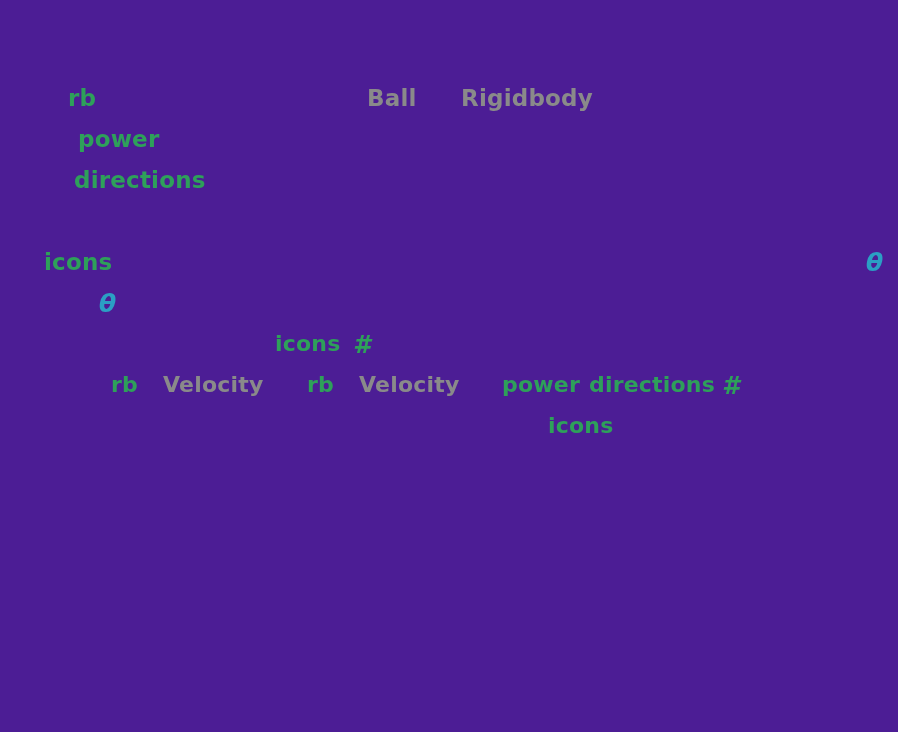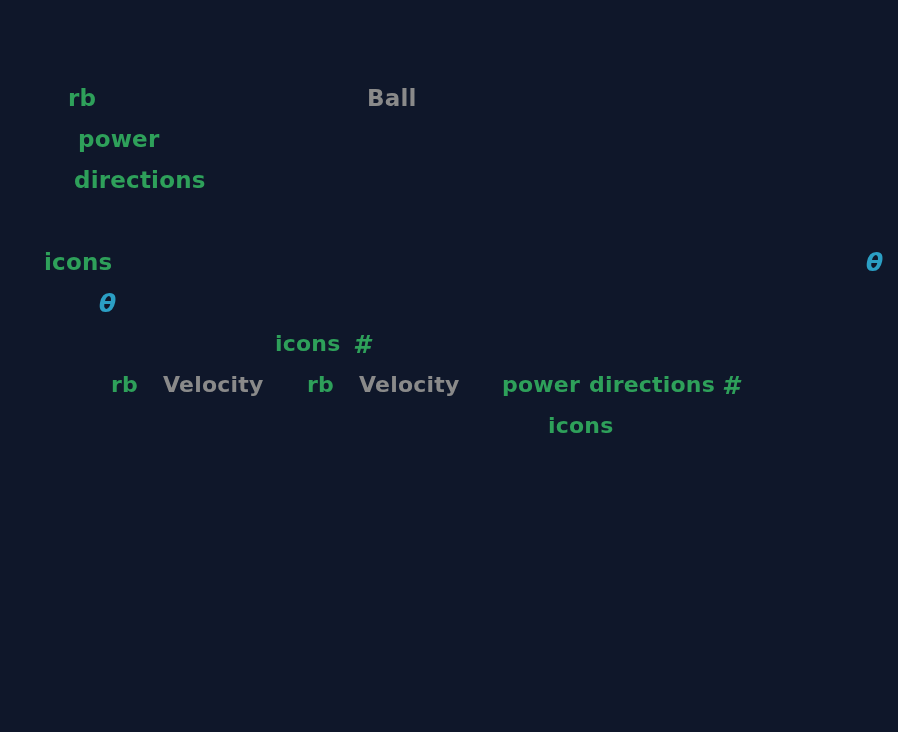--- a/index.html
+++ b/index.html
@@ -34,23 +34,24 @@
   .italic { font-style: italic; }
 
   
   .s-lg { font-size: 23px; }
   .s-md { font-size: 22px; }
   .s-sym { font-size: 25px; }
 </style>
 </head>
 <body>
 
-<div id="stage" style="width: 898px; height: 732px; background: #0f172a;">
+<div id="stage" style="width: 898px; height: 732px; background: #4c1d95;">
     <span class="tok c-ident s-lg" style="left: 68px; top: 87px;">rb</span>
     <span class="tok c-type s-lg" style="left: 367px; top: 87px;">Ball</span>
+    <span class="tok c-type s-lg" style="left: 461px; top: 87px;">Rigidbody</span>
     <span class="tok c-ident s-lg" style="left: 78px; top: 128px;">power</span>
     <span class="tok c-ident s-lg" style="left: 74px; top: 169px;">directions</span>
     <span class="tok c-ident s-lg" style="left: 44px; top: 251px;">icons</span>
     <span class="tok c-symbol s-sym italic" style="left: 866px; top: 250px;">θ</span>
     <span class="tok c-symbol s-sym italic" style="left: 99px; top: 291px;">θ</span>
     <span class="tok c-ident s-md" style="left: 275px; top: 333px;">icons</span>
     <span class="tok c-punct s-sym italic" style="left: 353px; top: 332px;">#</span>
     <span class="tok c-ident s-md" style="left: 111px; top: 374px;">rb</span>
     <span class="tok c-type s-md" style="left: 163px; top: 374px;">Velocity</span>
     <span class="tok c-ident s-md" style="left: 307px; top: 374px;">rb</span>

